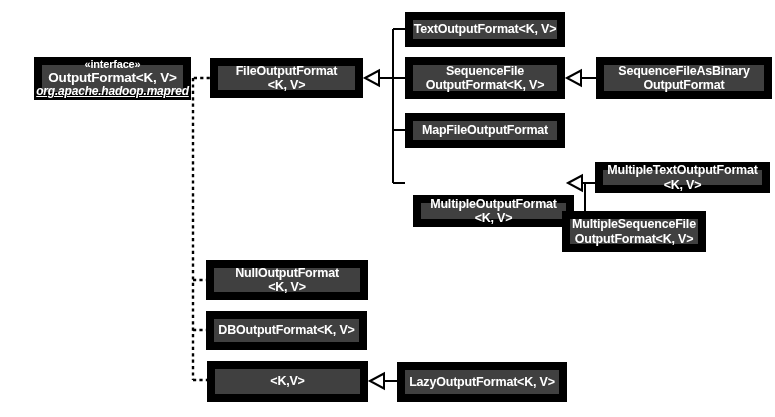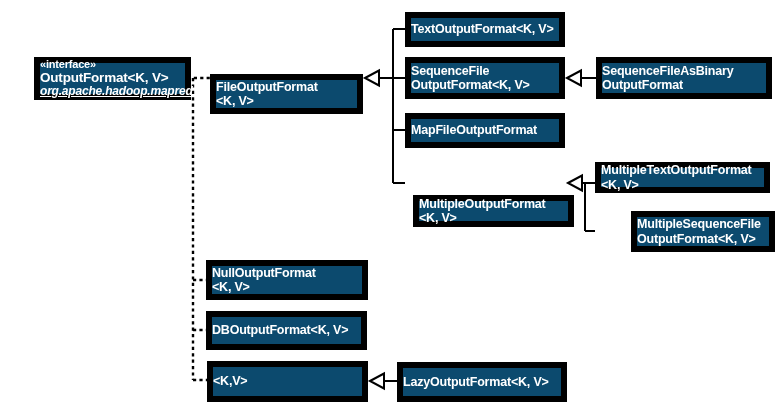--- a/index.html
+++ b/index.html
@@ -12,49 +12,49 @@
     overflow: hidden;
   }
   .connector-layer {
     position: absolute;
     left: 0; top: 0;
     width: 775px; height: 417px;
   }
   .node {
     position: absolute;
     box-sizing: border-box;
-    background: #0c4a6e;
-    border: 6px solid #000000;
+    background: #404040;
+    border: 8px solid #000000;
     color: #ffffff;
     display: flex;
     flex-direction: column;
-    align-items: flex-start;
+    align-items: center;
     justify-content: center;
     text-align: center;
     font-size: 12.5px;
     font-weight: bold;
     line-height: 14.5px;
     letter-spacing: -0.2px;
     white-space: nowrap;
   }
   .node span { display: block; }
   .stereotype { font-size: 11px; line-height: 12.5px; }
   .iface-name { font-size: 13.5px; line-height: 14.5px; }
   .pkg        { font-size: 12px; line-height: 13.5px; font-style: italic; text-decoration: underline; }
 
   
   .n-interface { left: 10px;  top: 57px;  width: 157px; height: 43px; margin-left: 24px; }
-  .n-file      { left: 210px; top: 58px;  width: 153px; height: 40px; margin-top: 16px; }
+  .n-file      { left: 210px; top: 58px;  width: 153px; height: 40px; }
   .n-text      { left: 405px; top: 12px;  width: 160px; height: 35px; }
   .n-seqfile   { left: 405px; top: 57px;  width: 160px; height: 42px; }
   .n-seqbin    { left: 596px; top: 57px;  width: 176px; height: 42px; }
   .n-mapfile   { left: 405px; top: 113px; width: 160px; height: 35px; }
   .n-multiple  { left: 413px; top: 163px; width: 161px; height: 32px; margin-top: 32px; }
   .n-multitext { left: 595px; top: 162px; width: 175px; height: 31px; }
-  .n-multiseq  { left: 631px; top: 211px; width: 144px; height: 41px; }
+  .n-multiseq  { left: 562px; top: 211px; width: 144px; height: 41px; }
   .n-null      { left: 206px; top: 260px; width: 162px; height: 40px; }
   .n-db        { left: 206px; top: 311px; width: 161px; height: 39px; }
   .n-filter    { left: 207px; top: 361px; width: 161px; height: 41px; }
   .n-lazy      { left: 397px; top: 362px; width: 170px; height: 40px; }
 
   .edge-solid  { stroke: #000000; stroke-width: 2; fill: none; }
   .edge-dashed { stroke: #000000; stroke-width: 2.4; fill: none; stroke-dasharray: 3.2 3.2; }
   .arrowhead   { fill: #ffffff; stroke: #000000; stroke-width: 2; stroke-linejoin: miter; }
 </style>
 </head>

